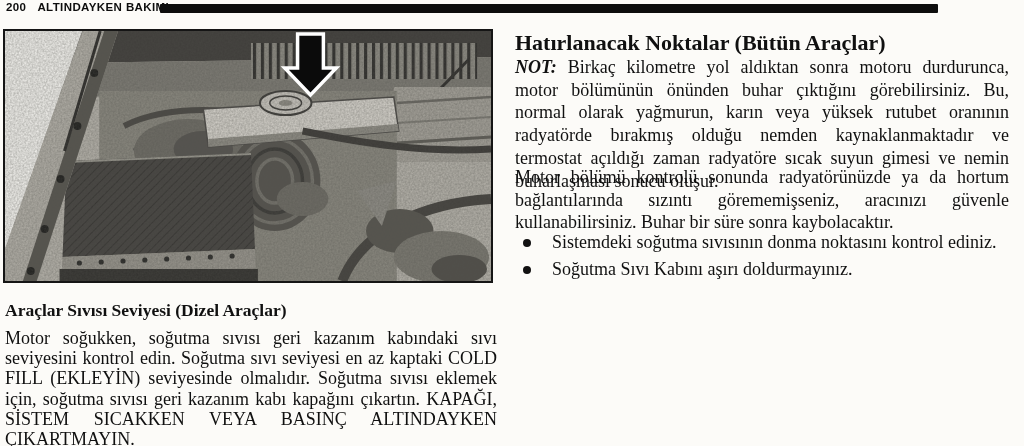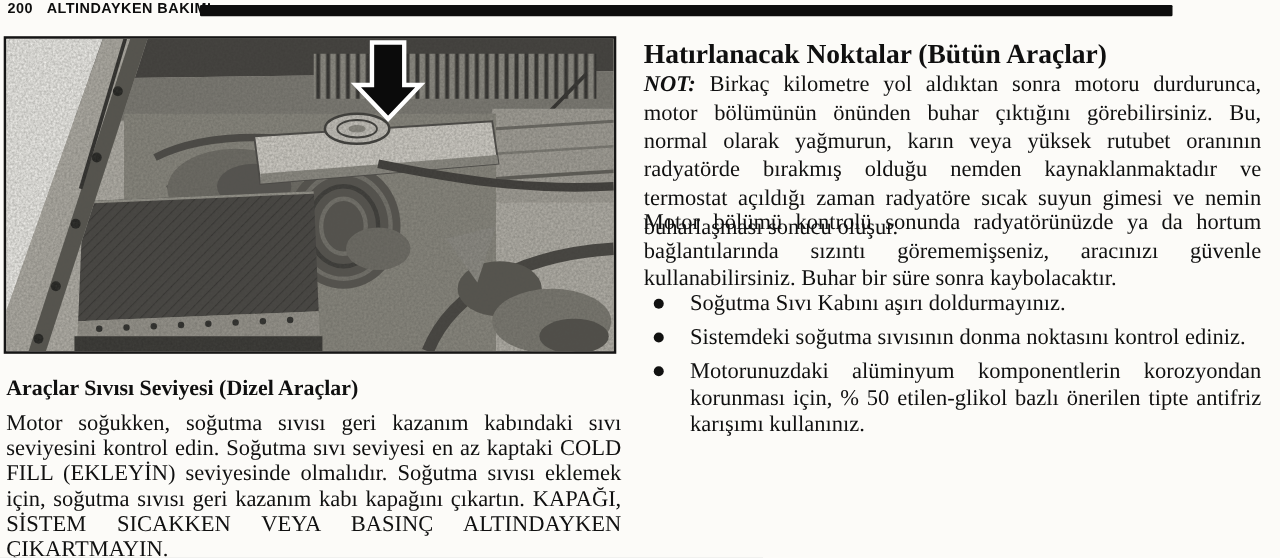--- a/index.html
+++ b/index.html
@@ -173,26 +173,22 @@
   <div class="rc">
     <div class="rc-heading">Hatırlanacak Noktalar (Bütün Araçlar)</div>
 
     <p class="rc-p1"><b>NOT:</b><span> Birkaç kilometre yol aldıktan sonra motoru durdurunca, motor bölümünün önünden buhar çıktığını görebilirsiniz. Bu, normal olarak yağmurun, karın veya yüksek rutubet oranının radyatörde bırakmış olduğu nemden kaynaklanmaktadır ve termostat açıldığı zaman radyatöre sıcak suyun gimesi ve nemin buharlaşması sonucu oluşur.</span></p>
 
     <p class="rc-p2">Motor bölümü kontrolü sonunda radyatörünüzde ya da hortum bağlantılarında sızıntı görememişseniz, aracınızı güvenle kullanabilirsiniz. Buhar bir süre sonra kaybolacaktır.</p>
 
     <ul class="rc-bullets">
       <li>
         <span class="bullet-dot"></span>
-        <span>Soğutma Sıvı Kabını aşırı doldurmayınız.</span>
-      </li>
-      <li>
-        <span class="bullet-dot"></span>
         <span>Sistemdeki soğutma sıvısının donma noktasını kontrol ediniz.</span>
       </li>
       <li>
         <span class="bullet-dot"></span>
-        <span>Motorunuzdaki alüminyum komponentlerin korozyondan korunması için, % 50 etilen-glikol bazlı önerilen tipte antifriz karışımı kullanınız.</span>
+        <span>Soğutma Sıvı Kabını aşırı doldurmayınız.</span>
       </li>
     </ul>
   </div>
 
 </div>
 
 </body></html>

